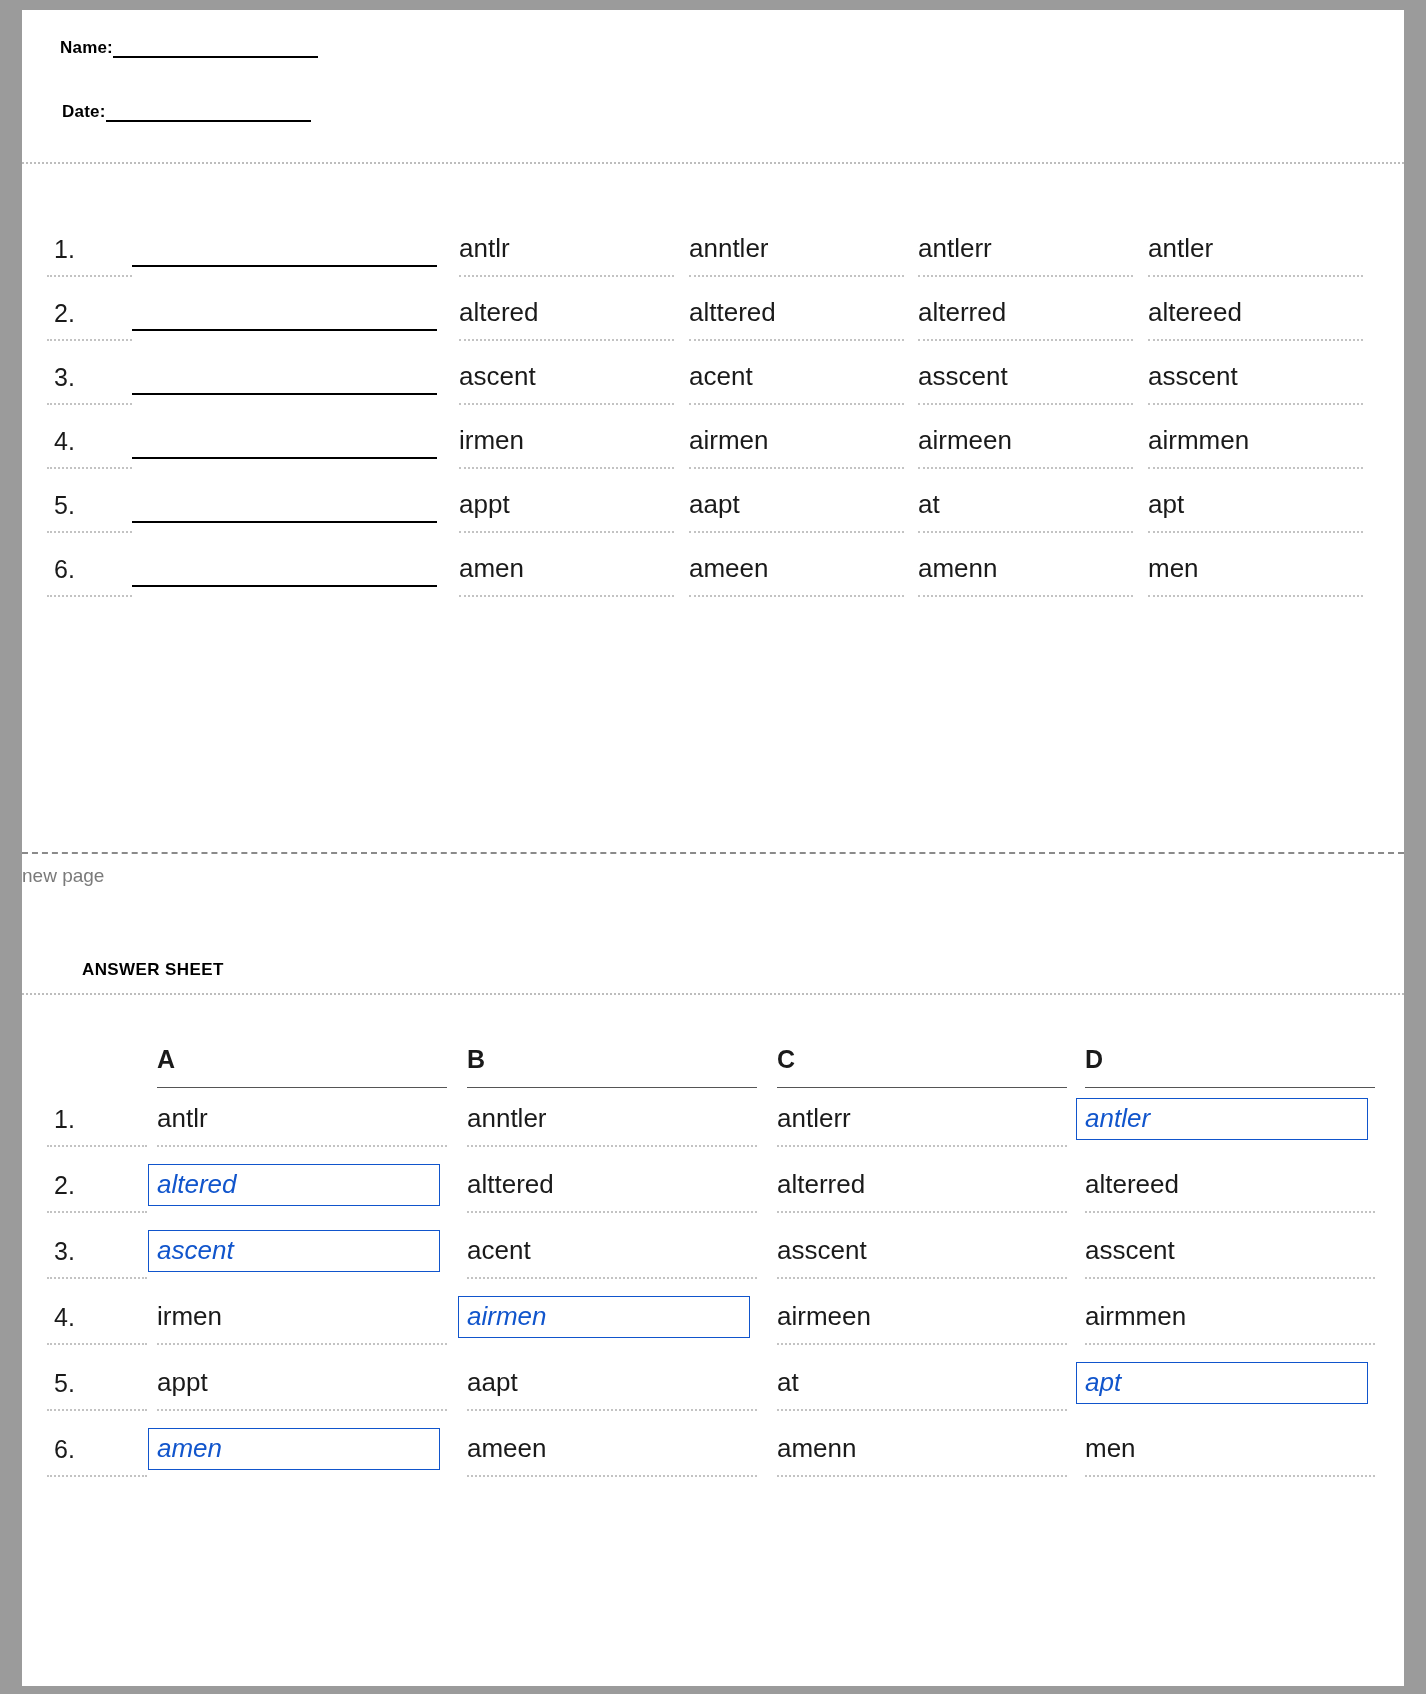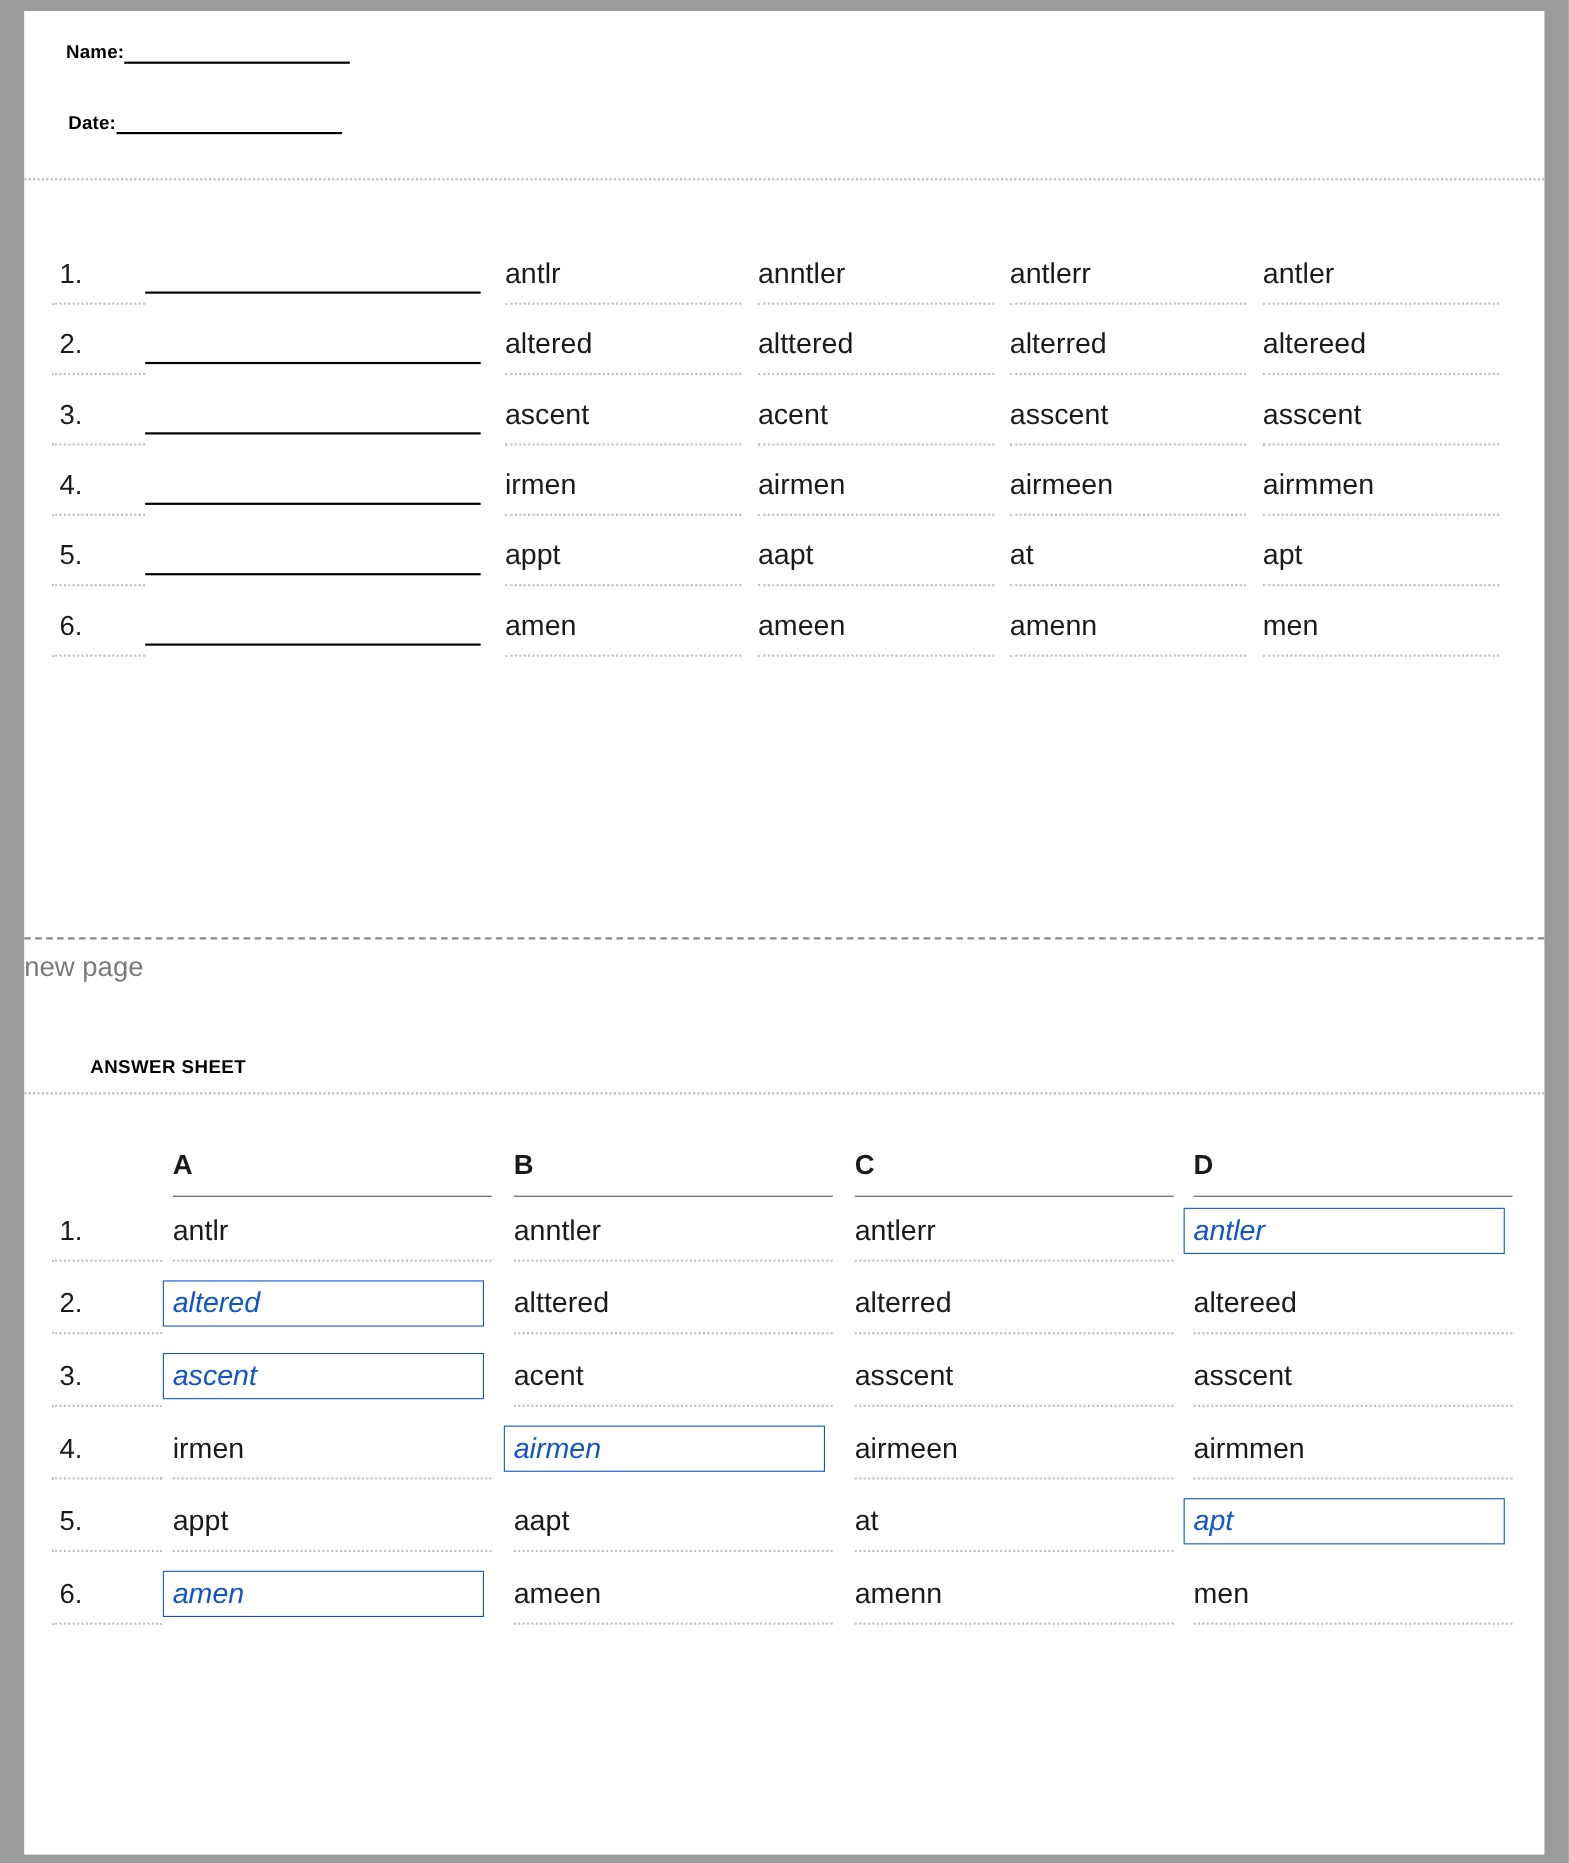--- a/index.html
+++ b/index.html
@@ -62,21 +62,21 @@
     position: absolute;
     left: 0;
     width: 1382px;
     border-top: 2px dashed #8a8a8a;
     top: 842px;
   }
   #new-page-label {
     position: absolute;
     left: 0px;
     top: 855px;
-    font-size: 25px;
+    font-size: 19px;
     color: #7a7a7a;
   }
   #answer-sheet-title {
     position: absolute;
     left: 40px;
     top: 950px;
     font-size: 17px;
     font-weight: bold;
     letter-spacing: 0.4px;
     color: #000;

